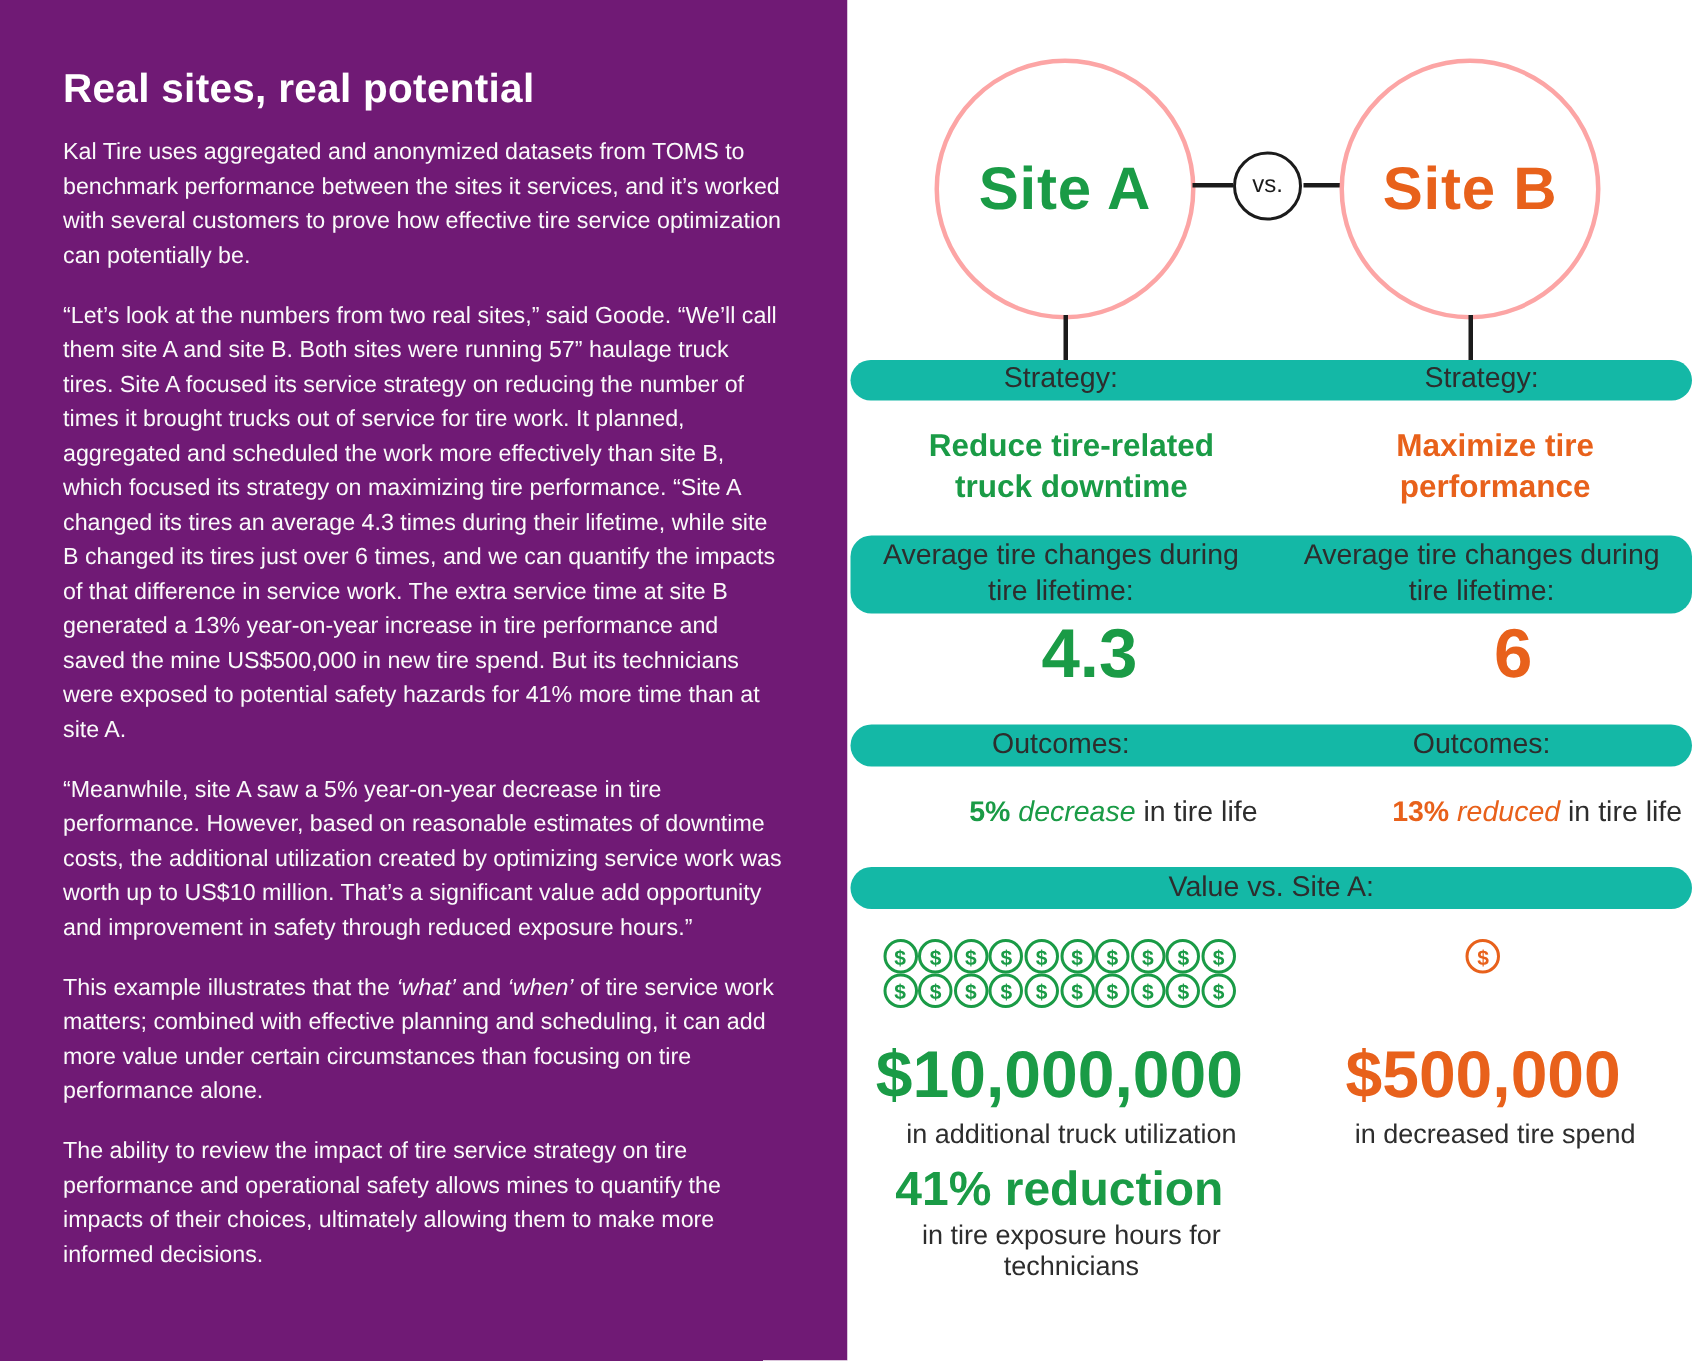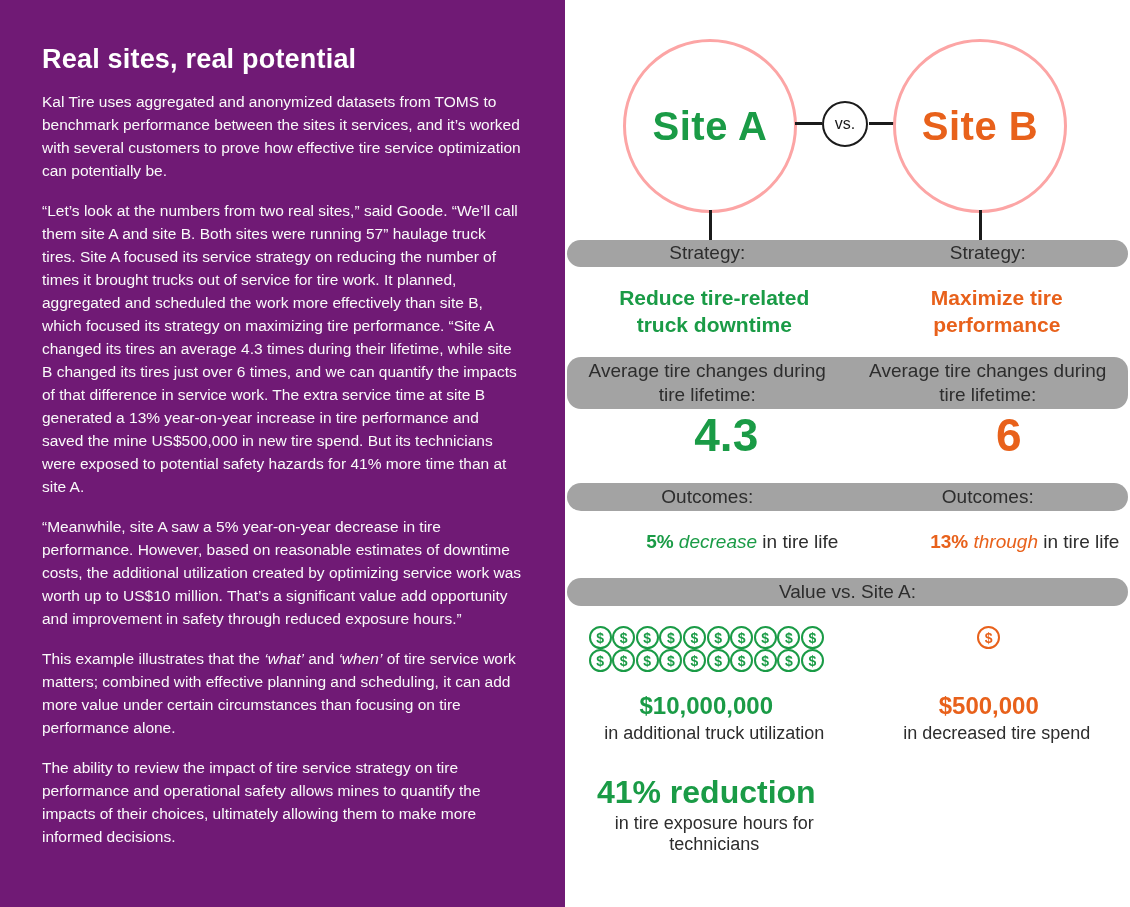--- a/index.html
+++ b/index.html
@@ -47,21 +47,21 @@
     font-size:16px;color:#1b1b1b;
   }
   .hline{position:absolute;top:122px;height:2.5px;background:#1b1b1b;}
   .hline.h1{left:230px;width:27px;}
   .hline.h2{left:304px;width:26px;}
   .vline{position:absolute;top:210px;height:30px;width:2.5px;background:#1b1b1b;}
   .vline.va{left:144px;}
   .vline.vb{left:414px;}
   
   .bar{
-    position:absolute;left:2px;right:2px;background:#a3a3a3;border-radius:14px;
+    position:absolute;left:2px;right:2px;background:#14b8a6;border-radius:14px;
     display:flex;align-items:center;color:#2D2D2D;
   }
   .bar .col{font-size:19px;white-space:pre-line;line-height:1.28;}
   .bar-strategy{top:240px;height:27px;}
   .bar-avg{top:357px;height:52px;}
   .bar-outcomes{top:483px;height:28px;}
   .bar-value{top:578px;height:28px;}
   
   .row-strategy-values{top:284px;}
   .row-strategy-values .col{font-size:21px;font-weight:700;white-space:pre-line;line-height:1.3;padding-left:16px;}
@@ -72,21 +72,21 @@
   .row-outcomes .pct{font-weight:700;}
   .row-outcomes em{font-style:italic;}
   .row-coins{top:626px;align-items:flex-start;}
   .coins{display:flex;flex-wrap:wrap;justify-content:center;width:240px;margin:0 auto;}
   .coin{
     width:23px;height:23px;box-sizing:border-box;border:2px solid currentColor;border-radius:50%;
     display:inline-flex;align-items:center;justify-content:center;
     font-size:14px;font-weight:700;margin:0 .3px;
   }
   .row-amounts{top:692px;}
-  .amount{font-size:24px;font-weight:700;line-height:1.15;}
+  .amount{font-size:44px;font-weight:700;line-height:1.15;}
   .caption{font-size:18px;color:#2D2D2D;line-height:1.18;margin-top:3px;white-space:pre-line;padding-left:16px;}
   .row-extra{top:775px;}
   .extra-stat{font-size:32px;font-weight:700;line-height:1.1;}
 </style>
 </head>
 <body>
 
 <aside class="left-panel">
   <h1>Real sites, real potential</h1>
   <p>Kal Tire uses aggregated and anonymized datasets from TOMS to benchmark performance between the sites it services, and it’s worked with several customers to prove how effective tire service optimization can potentially be.</p>
@@ -138,21 +138,21 @@
     <div class="col site-b-color">6</div>
   </div>
 
   <div class="bar bar-outcomes">
     <div class="col">Outcomes:</div>
     <div class="col">Outcomes:</div>
   </div>
 
   <div class="row row-outcomes">
     <div class="col"><span class="pct site-a-color">5%</span><em class="site-a-color"> decrease</em><span> in tire life</span></div>
-    <div class="col"><span class="pct site-b-color">13%</span><em class="site-b-color"> through</em><span> in tire life</span></div>
+    <div class="col"><span class="pct site-b-color">13%</span><em class="site-b-color"> reduced</em><span> in tire life</span></div>
   </div>
 
   <div class="bar bar-value">
     <div class="col">Value vs. Site A:</div>
   </div>
 
   <div class="row row-coins">
     <div class="col">
       <div class="coins site-a-color">
           <span class="coin">$</span>

